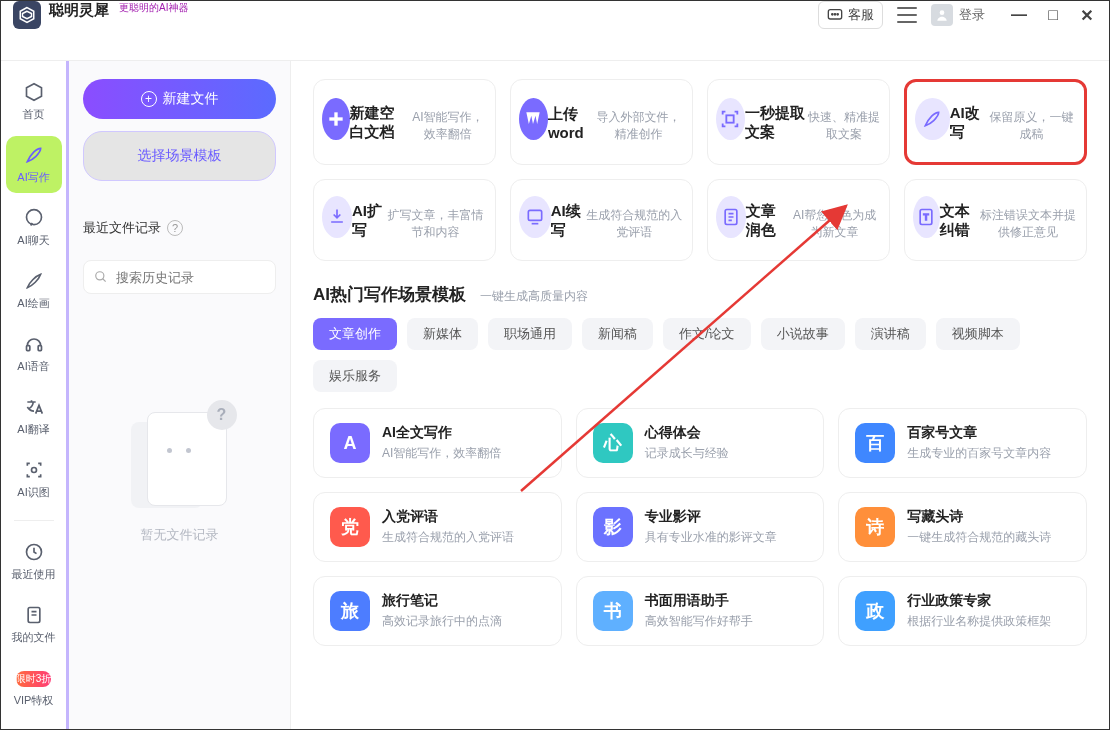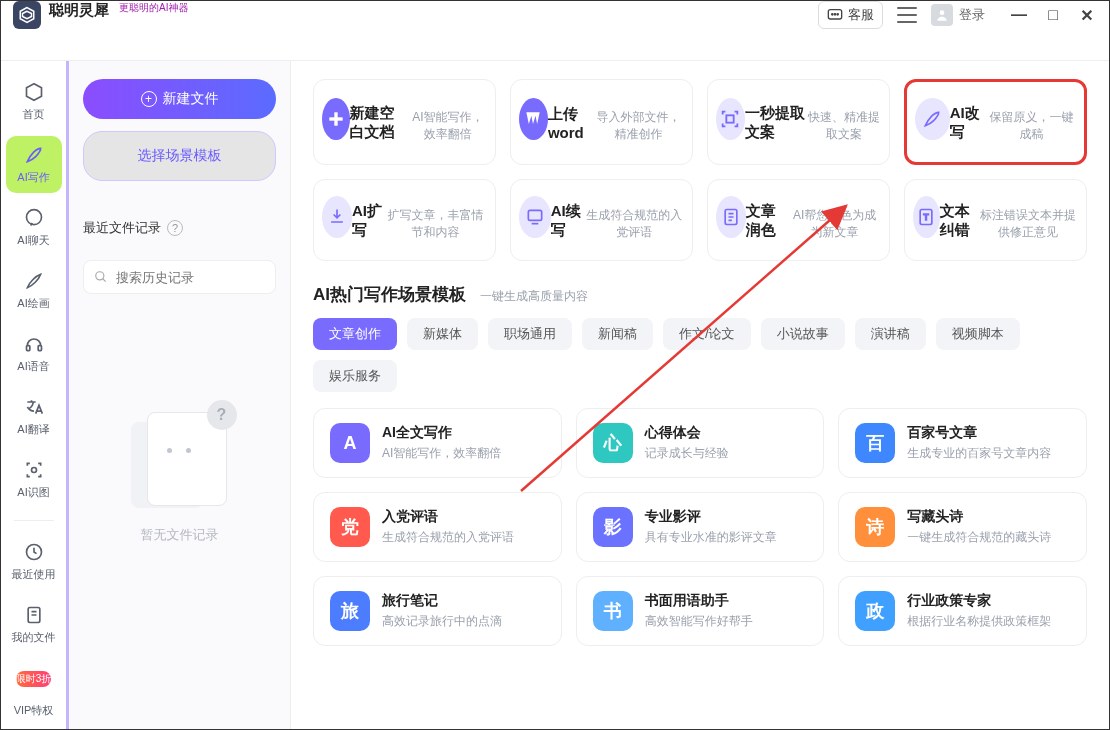--- a/index.html
+++ b/index.html
@@ -22,21 +22,21 @@
 
 .app-body { display: flex; height: calc(100% - 48px); }
 
 
 .sidebar { width: 68px; background: #fff; border-right: 3px solid #c4b5fd; display: flex; flex-direction: column; align-items: center; padding-top: 12px; gap: 6px; }
 .sidebar-item { width: 56px; padding: 8px 0; display: flex; flex-direction: column; align-items: center; gap: 4px; cursor: pointer; border-radius: 10px; color: #5a606e; }
 .sidebar-item.active { background: #bef264; color: #6b5cff; }
 .sidebar-item .si-icon { width: 22px; height: 22px; display: flex; align-items: center; justify-content: center; }
 .sidebar-item .si-label { font-size: 11px; }
 .sidebar-sep { width: 40px; height: 1px; background: #eee; margin: 6px 0; }
-.vip-badge { background: linear-gradient(90deg,#ff6a3d,#ff3d77); color: #fff; font-size: 10px; padding: 1px 0; border-radius: 8px; margin-bottom: 12px; }
+.vip-badge { background: linear-gradient(90deg,#ff6a3d,#ff3d77); color: #fff; font-size: 10px; padding: 1px 0; border-radius: 8px; margin-bottom: 2px; }
 
 
 .panel2 { width: 222px; background: #fafafc; border-right: 1px solid #eee; padding: 18px 14px; }
 .new-file-btn { width: 100%; height: 40px; border-radius: 20px; background: linear-gradient(90deg,#8b4dff,#5b6bff); color: #fff; font-size: 14px; display: flex; align-items: center; justify-content: center; gap: 6px; font-weight: 500; cursor: pointer; border: none; }
 .tmpl-btn { width: 100%; height: 50px; margin-top: 12px; border: 1px solid #d0c8ff; background: #e5e5e5; color: #6b5cff; font-size: 14px; border-radius: 19px; cursor: pointer; }
 .recent-hd { margin-top: 38px; display: flex; align-items: center; gap: 6px; font-size: 13px; font-weight: 500; color: #333; }
 .qmark { width: 16px; height: 16px; border: 1px solid #bbb; border-radius: 50%; font-size: 11px; color: #999; display: flex; align-items: center; justify-content: center; }
 .search-box { margin-top: 23px; display: flex; align-items: center; gap: 8px; background: #fff; border: 1px solid #eee; border-radius: 8px; padding: 8px 10px; }
 .search-input { border: none; outline: none; font-size: 13px; width: 100%; background: transparent; color: #333; }
 .empty-area { margin-top: 110px; display: flex; flex-direction: column; align-items: center; color: #b4b8c2; }

